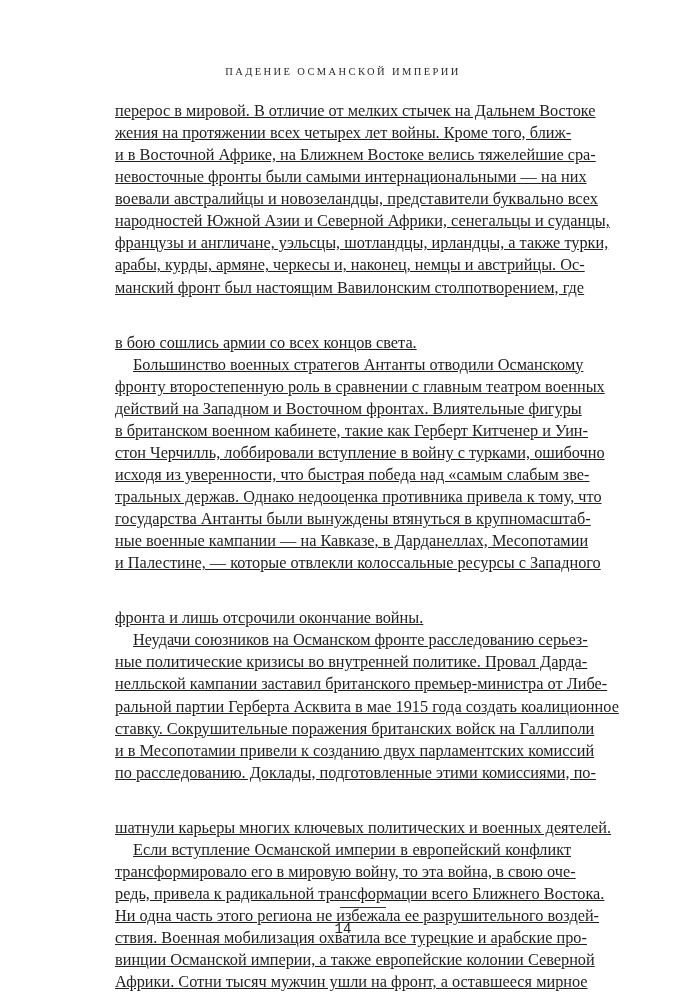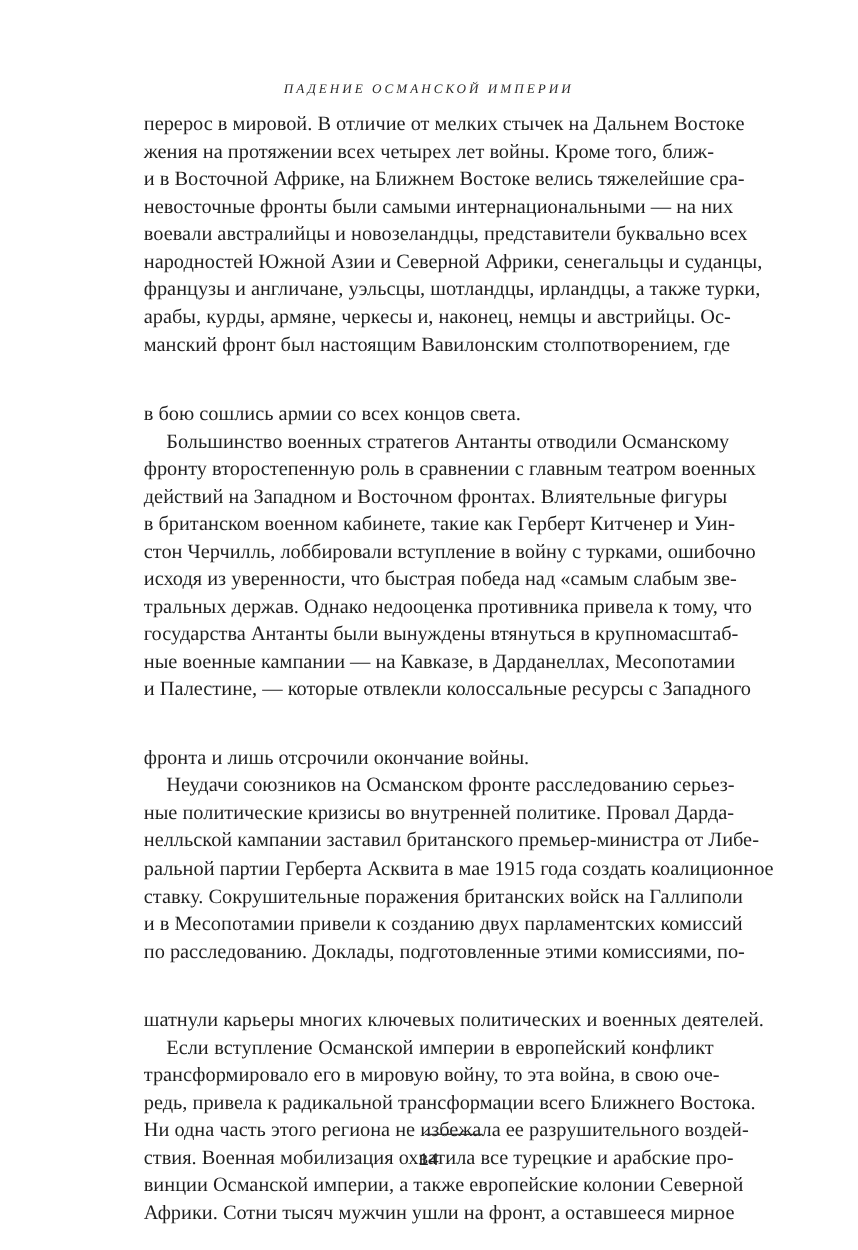--- a/index.html
+++ b/index.html
@@ -17,29 +17,29 @@
   }
   .running-head {
     position: absolute;
     top: 66px;
     left: 0;
     width: 686px;
     text-align: center;
     font-size: 10.5px;
     letter-spacing: 2.4px;
     color: #2a2a2a;
-    font-style: italic;
   }
   .text-block {
     position: absolute;
-    top: 88px;
+    top: 100px;
     left: 115px;
     width: 456px;
     font-size: 16.3px;
     line-height: 22.07px;
+    text-decoration: underline;
   }
   .line {
     display: block;
     white-space: nowrap;
     text-align: justify;
     text-align-last: justify;
     height: 22.07px;
   }
   .line.last {
     text-align-last: left;

